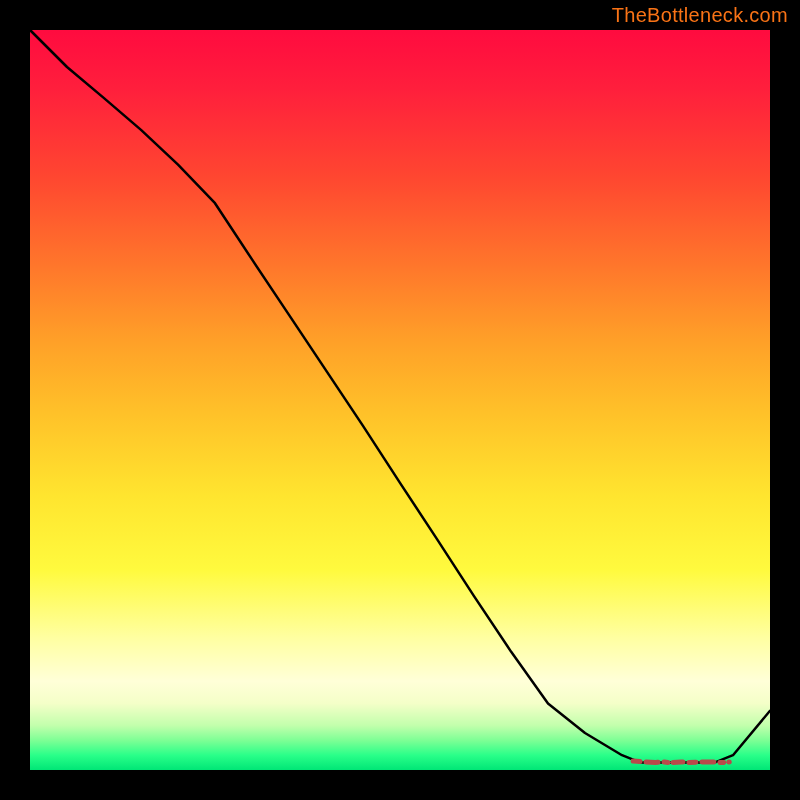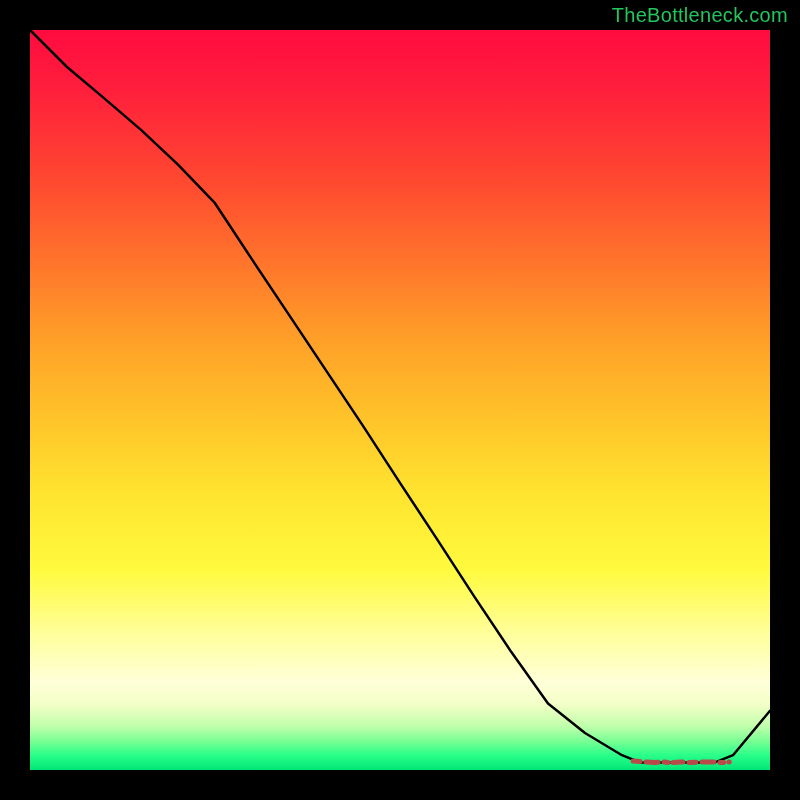--- a/index.html
+++ b/index.html
@@ -8,21 +8,21 @@
     background: #000;
     width: 800px;
     height: 800px;
     position: relative;
     font-family: Arial, sans-serif;
   }
   .attribution {
     position: absolute;
     top: 4px;
     right: 12px;
-    color: #22c55e;
+    color: #f97316;
     font-size: 20px;
     font-weight: normal;
     letter-spacing: 0.3px;
   }
   .plot-area {
     position: absolute;
     left: 30px;
     top: 30px;
     width: 740px;
     height: 740px;

